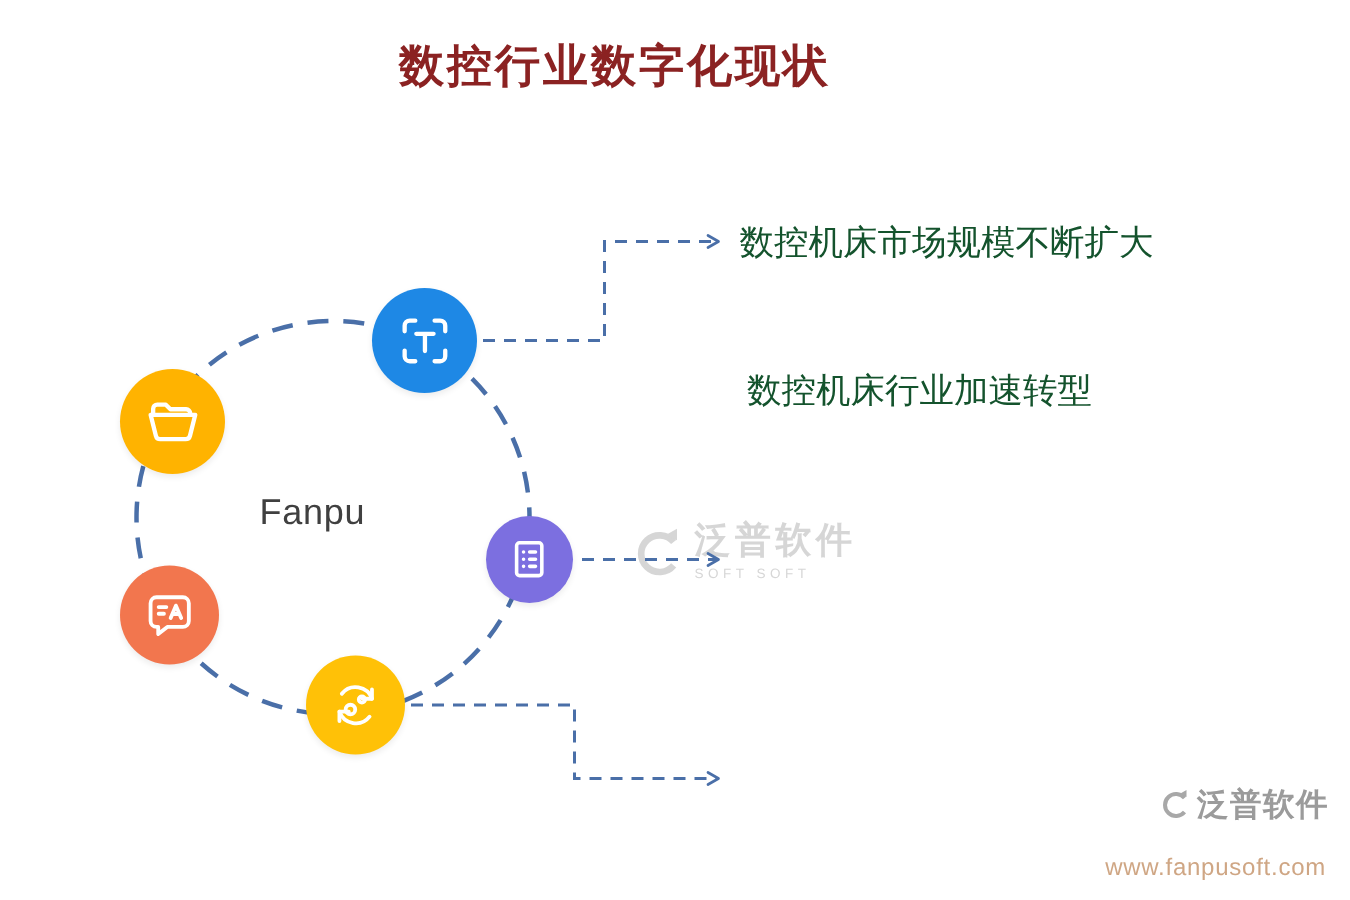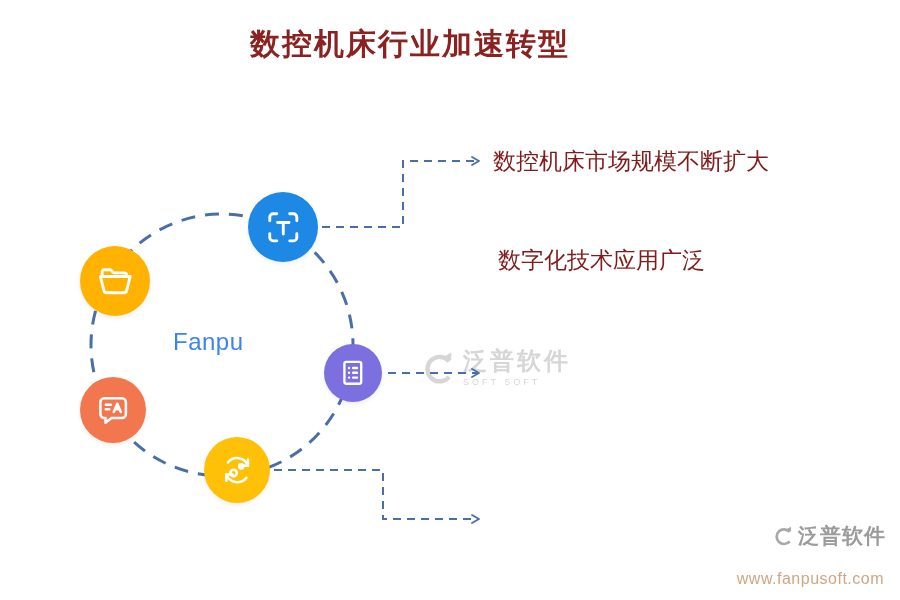--- a/index.html
+++ b/index.html
@@ -49,29 +49,29 @@
   .icon-list   { left: 324px; top: 344px; width: 58px; height: 58px; background: #7C6FE0; }
   .icon-chat   { left: 80px;  top: 377px; width: 66px; height: 66px; background: #F2764E; }
   .icon-sync   { left: 204px; top: 437px; width: 66px; height: 66px; background: #FFC107; }
 
   .center-label {
     position: absolute;
     left: 173px;
     top: 328px;
     font-size: 24px;
     font-weight: 500;
-    color: #3b82f6;
+    color: #404040;
     letter-spacing: 0.5px;
   }
 
   .label {
     position: absolute;
     font-family: "Liberation Serif", "DejaVu Serif", serif;
     font-size: 23px;
-    color: #7f1d1d;
+    color: #14532d;
     white-space: nowrap;
     line-height: 1;
   }
   .label-1 { left: 493px; top: 150px; }
   .label-2 { left: 498px; top: 249px; }
   .label-3 { left: 498px; top: 362px; }
   .label-4 { left: 498px; top: 508px; }
 
   .watermark {
     position: absolute;
@@ -149,21 +149,21 @@
       <marker id="arrow" markerWidth="14" markerHeight="14" refX="9" refY="6" orient="auto" markerUnits="userSpaceOnUse">
         <path d="M2 2 L9 6 L2 10" fill="none" stroke="#4A6FA8" stroke-width="1.8" stroke-linecap="round" stroke-linejoin="round"></path>
       </marker>
     </defs>
     <circle cx="222" cy="345" r="131" fill="none" stroke="#4A6FA8" stroke-width="3" stroke-dasharray="14 10"></circle>
     <path d="M322 227 H403 V161 H479" fill="none" stroke="#4A6FA8" stroke-width="2" stroke-dasharray="8 6" marker-end="url(#arrow)"></path>
     <path d="M388 373 H479" fill="none" stroke="#4A6FA8" stroke-width="2" stroke-dasharray="8 6" marker-end="url(#arrow)"></path>
     <path d="M274 470 H383 V519 H479" fill="none" stroke="#4A6FA8" stroke-width="2" stroke-dasharray="8 6" marker-end="url(#arrow)"></path>
   </svg>
 
-  <h1 class="title">数控机床行业加速转型</h1>
+  <h1 class="title">数控行业数字化现状</h1>
 
   <div class="center-label">Fanpu</div>
 
   <div class="icon-circle icon-folder">
     <svg viewBox="0 0 24 24" fill="none" stroke="#ffffff" stroke-width="1.7" stroke-linecap="round" stroke-linejoin="round">
       <path d="M4.2 9 V6.8 c0-.9 .7-1.6 1.6-1.6 h3.4 l1.8 1.8 h6.2 c.9 0 1.6 .7 1.6 1.6 V9"></path>
       <path d="M3.2 9.2 h17.6 l-2.1 8.3 c-.2 .8-.9 1.3-1.7 1.3 H7 c-.8 0-1.5-.5-1.7-1.3 z"></path>
     </svg>
   </div>
 
@@ -197,21 +197,21 @@
       <path d="M18.8 9.3 A7.3 7.3 0 0 0 6.2 7.2"></path>
       <path d="M5.2 14.7 A7.3 7.3 0 0 0 17.8 16.8"></path>
       <path d="M18.8 5.4 v3.9 h-3.9"></path>
       <path d="M5.2 18.6 v-3.9 h3.9"></path>
       <circle cx="9.8" cy="13.8" r="2"></circle>
       <circle cx="14.6" cy="9.6" r="1.3"></circle>
     </svg>
   </div>
 
   <div class="label label-1">数控机床市场规模不断扩大</div>
-  <div class="label label-2">数字化技术应用广泛</div>
+  <div class="label label-2">数控机床行业加速转型</div>
 
   <div class="footer-brand">
     <div class="brand-row">
       <svg class="brand-logo" viewBox="0 0 32 36">
         <path d="M26 12 A11 11 0 1 0 26 26" fill="none" stroke="#a8a8a8" stroke-width="4"></path>
         <path d="M21 8 L28 4 L28 11 Z" fill="#a8a8a8"></path>
       </svg>
       <span class="brand-name">泛普软件</span>
     </div>
     <div class="brand-url">www.fanpusoft.com</div>

